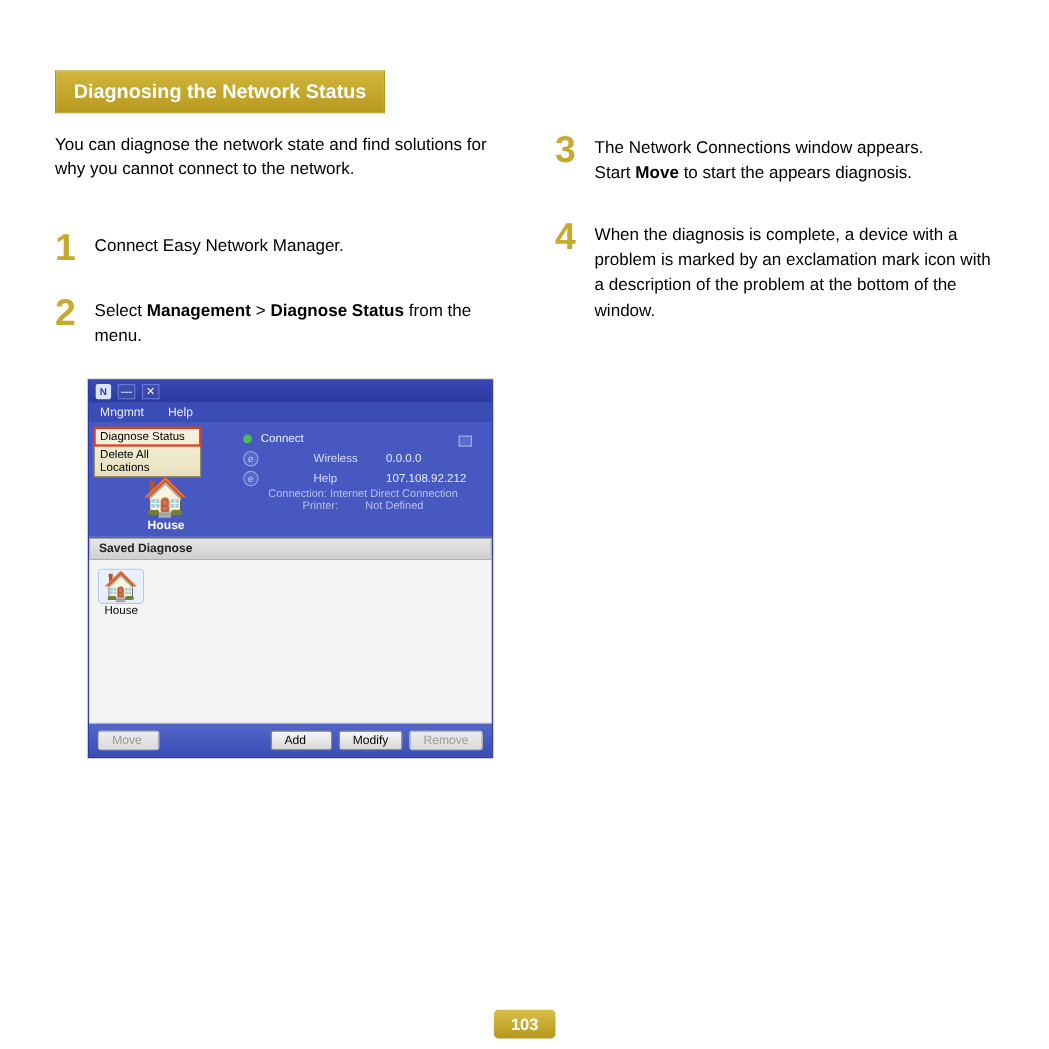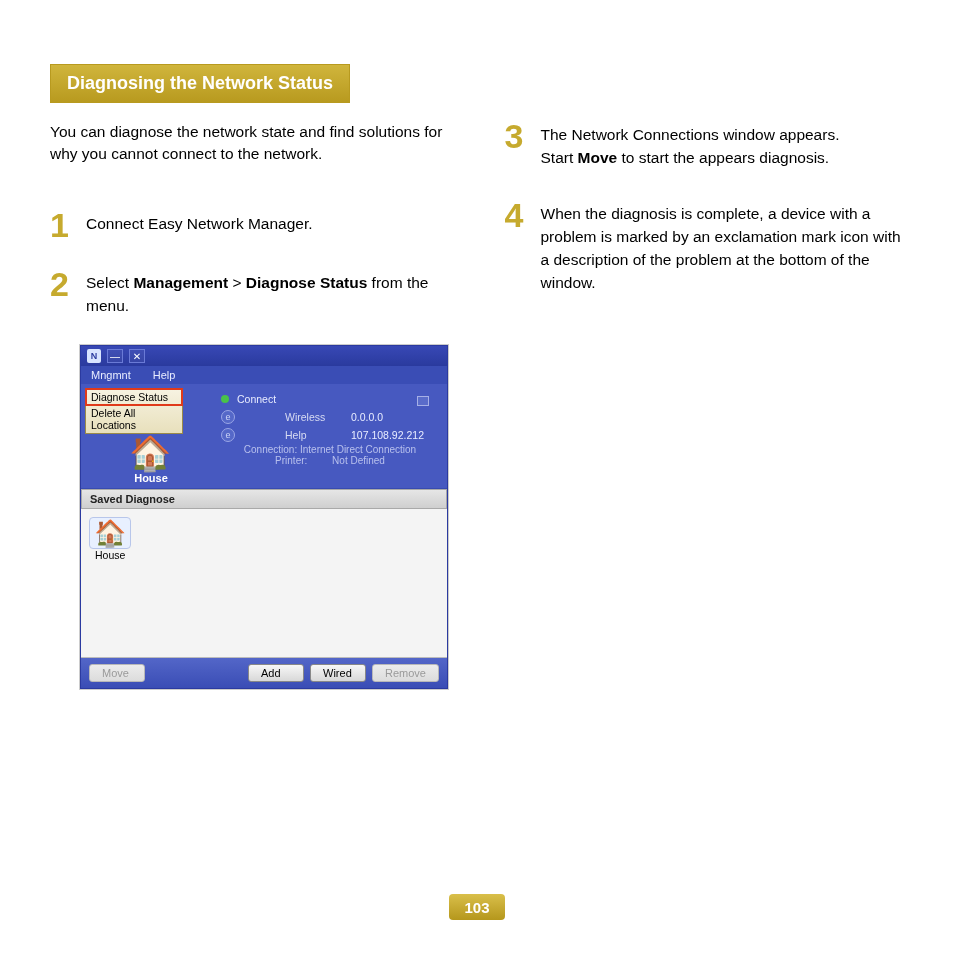--- a/index.html
+++ b/index.html
@@ -212,21 +212,21 @@
     text-align: left;
   }
   .btn.disabled {
     color: #9a9a9a;
     background: linear-gradient(to bottom, #ececec, #dcdcdc);
     border-color: #b8b8b8;
   }
   
   .page-num-wrap {
     position: absolute;
-    bottom: 34px;
+    bottom: 10px;
     left: 50%;
     transform: translateX(-50%);
     width: 56px;
     height: 26px;
     background: linear-gradient(to bottom, #d9bf4a 0%, #b5971c 100%);
     border-radius: 4px;
     display: flex;
     align-items: center;
     justify-content: center;
     color: #fff;
@@ -318,21 +318,21 @@
               <div>House</div>
             </div>
           </div>
         </div>
         <div class="footer-bar">
           <div class="left-btns">
             <div class="btn disabled">Move</div>
           </div>
           <div class="right-btns">
             <div class="btn">Add</div>
-            <div class="btn">Wired</div>
+            <div class="btn">Modify</div>
             <div class="btn disabled">Remove</div>
           </div>
         </div>
       </div>
     </div>
 
     <div class="col-right">
       <div class="step">
         <div class="step-num">3</div>
         <div class="step-text">

